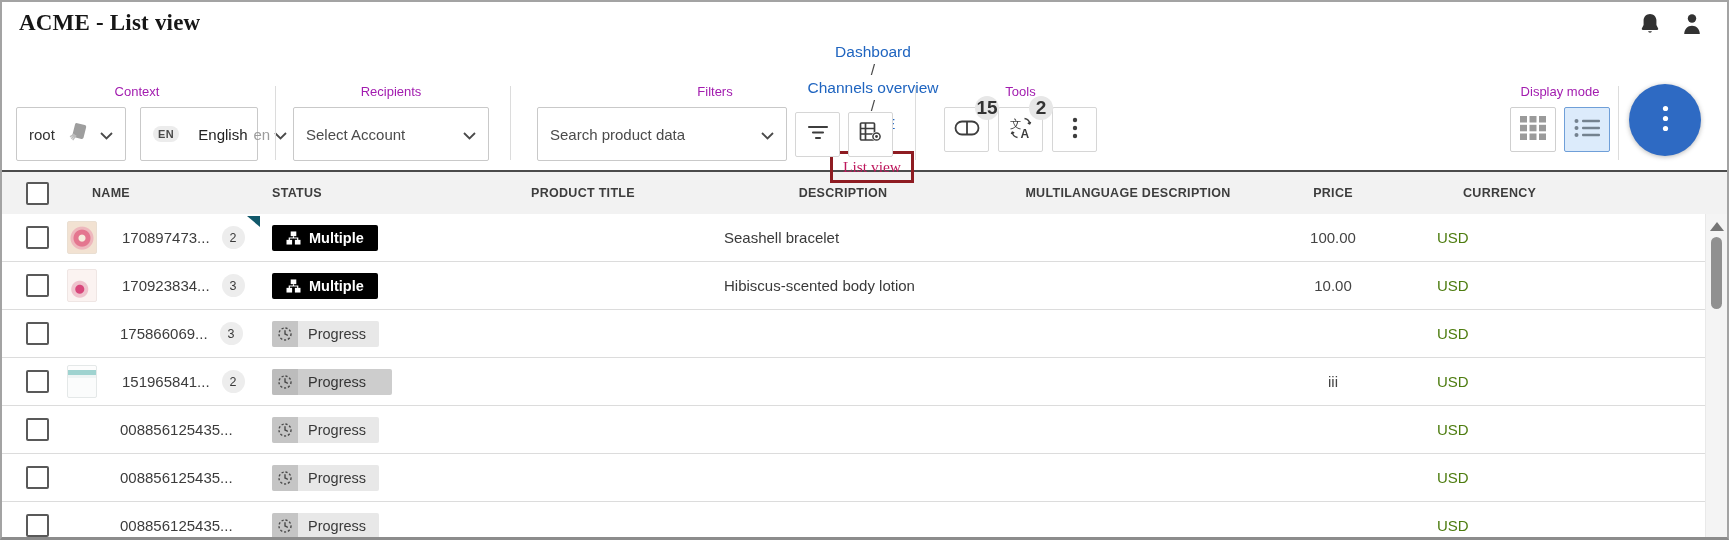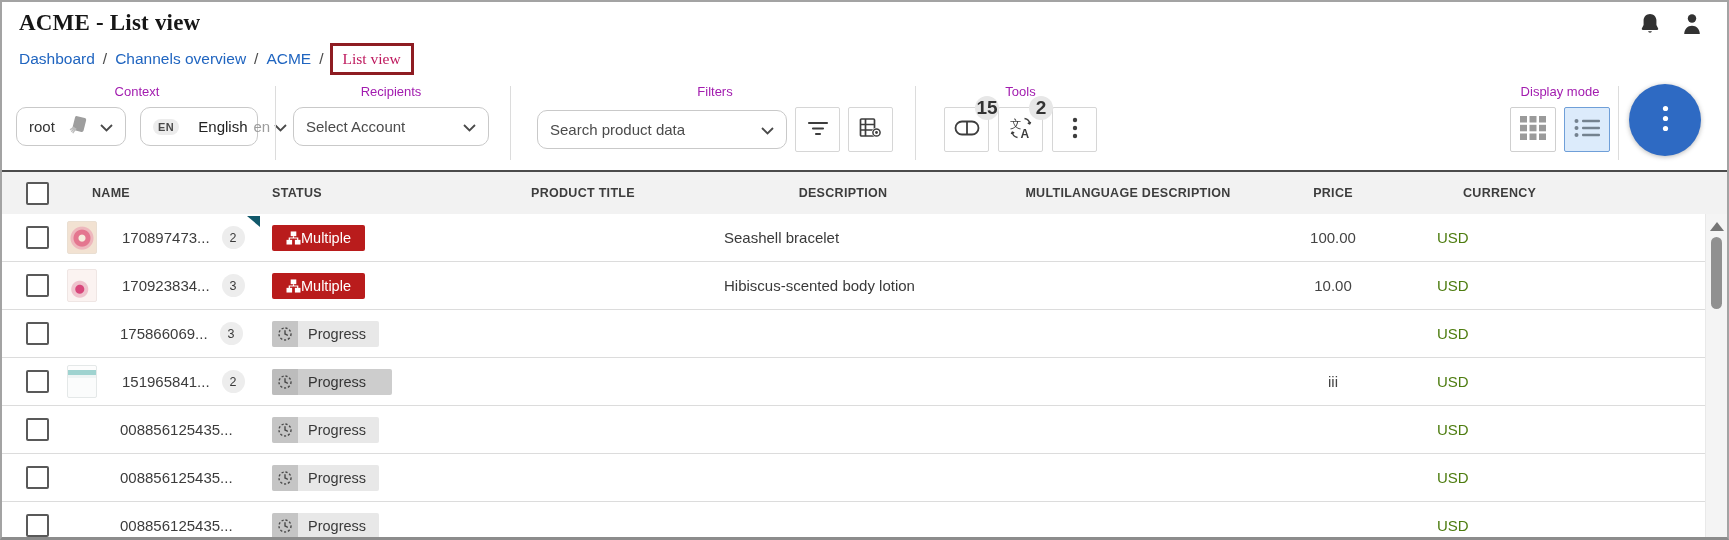--- a/index.html
+++ b/index.html
@@ -5,31 +5,31 @@
   html,body{margin:0;padding:0;background:#fff;font-family:"Liberation Sans","DejaVu Sans",sans-serif;}
   .page{position:relative;width:1729px;height:540px;box-sizing:border-box;
         border:2px solid #a3a3a3;border-bottom:3px solid #8c8c8c;overflow:hidden;background:#fff;}
 
   
   .page-head{height:76px;position:relative;}
   h1.title{font-family:"Liberation Serif","DejaVu Serif",serif;font-size:23px;font-weight:600;
            color:#161616;margin:0;padding:8px 0 0 17px;letter-spacing:.2px;}
   .top-icons{position:absolute;top:10px;right:24px;display:flex;gap:20px;align-items:center;}
   .top-icons svg{display:block;}
-  .breadcrumb{display:flex;align-items:center;padding:7px 0 0 17px;font-size:15.5px;}
+  .breadcrumb{display:flex;align-items:center;padding:7px 0 0 17px;font-size:15.5px;flex-direction:column;}
   .breadcrumb a{color:#2065c0;text-decoration:none;cursor:pointer;}
   .breadcrumb .sep{color:#4a4a4a;margin:0 8px;}
   .current-box{color:#be185d;border:3px solid #8e1c22;padding:4px 10px;margin-left:-2px;font-family:Liberation Serif, serif;}
 
   
   .toolbar{display:flex;align-items:flex-start;padding:6px 14px 0 14px;height:92px;box-sizing:border-box;position:relative;}
   .tgroup{display:flex;flex-direction:column;align-items:center;}
   .tlabel{font-size:13px;color:#a21caf;line-height:16px;margin-bottom:7px;}
   .tcontrols{display:flex;align-items:center;}
-  .select{height:39px;border:1px solid #c9c9c9;border-radius:10px;background:#fff;display:flex;
+  .select{height:54px;border:1px solid #c9c9c9;border-radius:2px;background:#fff;display:flex;
           align-items:center;padding:0 12px;font-size:15px;color:#333;box-sizing:border-box;cursor:pointer;}
   .sel-root{width:110px;justify-content:space-between;}
   .sel-lang{width:118px;margin-left:14px;justify-content:space-between;}
   .sel-acct{width:196px;justify-content:space-between;color:#4b4b4b;}
   .sel-search{width:250px;justify-content:space-between;color:#4b4b4b;}
   .en-pill{background:#ececec;border-radius:9px;font-size:11px;font-weight:700;color:#4a4a4a;
            padding:2px 5px;letter-spacing:.5px;}
   .lang-name{color:#222;margin-left:19px;}
   .lang-code{color:#9c9c9c;margin-left:6px;margin-right:4px;}
   .icon-btn{width:45px;height:45px;border:1px solid #d6d6d6;border-radius:2px;background:#fff;
@@ -75,21 +75,21 @@
   .thumb-lotion{background:radial-gradient(circle at 42% 62%, #d8487c 0 4px, #efc3cd 5px 8px, #fbf3f1 9px) #fbf3f1;border:1px solid #efe6e4;}
   .thumb-tube{background:linear-gradient(180deg,#fdfdfd 0 4px,#9fd3d0 4px 9px,#eef4f4 9px 12px,#fbfcfc 12px);border:1px solid #e4e8e8;}
   .nm{font-size:15px;color:#3c3c3c;margin-left:25px;white-space:nowrap;}
   .cnt{margin-left:12px;min-width:23px;height:23px;border-radius:50%;background:#ededed;color:#3a3a3a;
        font-size:12.5px;display:flex;align-items:center;justify-content:center;}
   .corner{position:absolute;top:2px;right:8px;width:0;height:0;border-top:11px solid #12596b;border-left:13px solid transparent;}
   .c-status{padding-left:4px;}
   .badge{display:inline-flex;align-items:center;height:26px;font-size:14.5px;overflow:hidden;border-radius:2px;}
   .st-ic{display:none;}
   .ic-sitemap{display:none;}
-  .st-multiple{background:#b91c1c;color:#fff;padding:0 14px;}
+  .st-multiple{background:#000000;color:#fff;padding:0 14px;gap:8px;font-weight:bold;}
   .st-multiple .ic-sitemap{display:block;}
   .st-progress{background:#e8e8e8;color:#3a3a3a;}
   .st-progress-dark{background:#cdcdcd;color:#353535;}
   .st-progress .st-ic,.st-progress-dark .st-ic{display:flex;width:26px;height:26px;background:#c5c5c5;
       align-items:center;justify-content:center;flex:none;}
   .st-progress-dark .st-ic{background:#bcbcbc;}
   .st-progress .badge-label{padding:0 13px 0 10px;}
   .st-progress-dark .badge-label{padding:0 26px 0 10px;}
   .c-desc{padding-left:1px;}
   .c-price{text-align:center;color:#444;}

